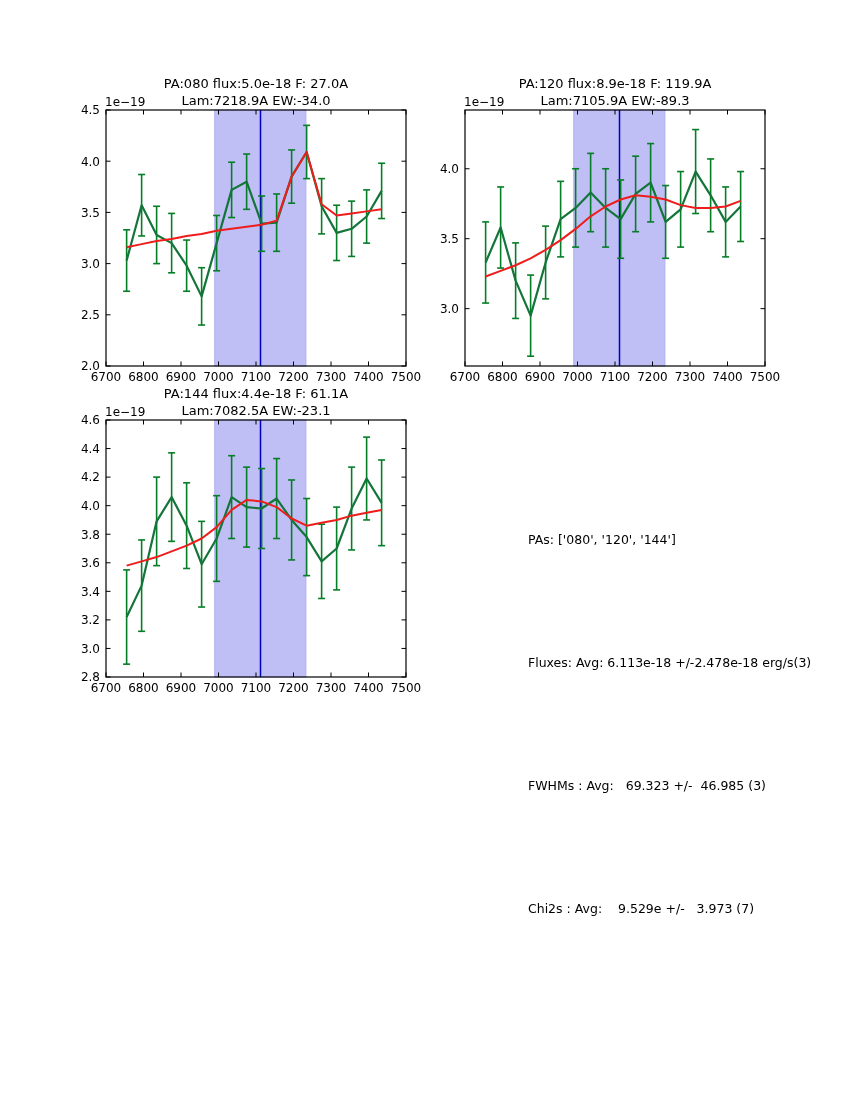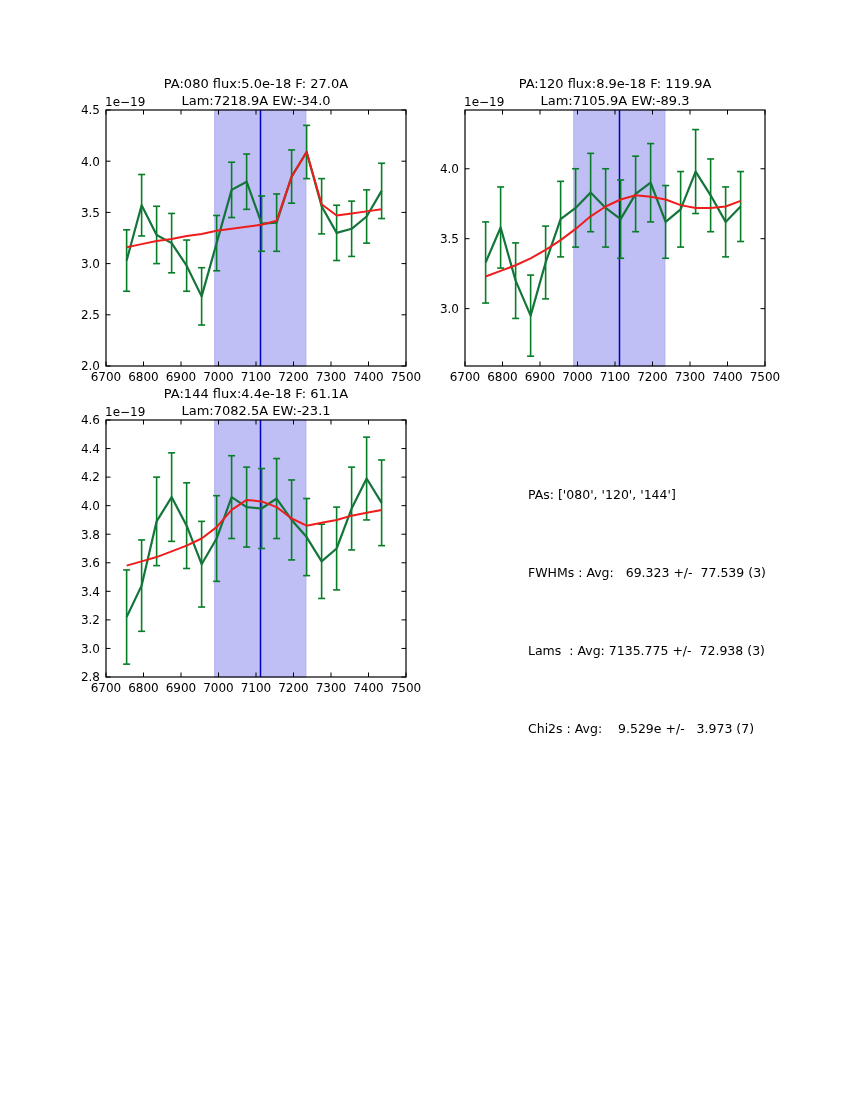--- a/index.html
+++ b/index.html
@@ -14,21 +14,21 @@
   #plots-svg { position: absolute; left: 0; top: 0; }
   #stats-panel {
     position: absolute;
     left: 528px;
     top: 430px;
     color: #000000;
     font-size: 12.5px;
     line-height: 26px;
     white-space: pre;
   }
-  .stat-line { height: 26px; }
+  .stat-line { height: 26px; margin-top: 45px; }
   text {
     font-family: "DejaVu Sans", "Liberation Sans", sans-serif;
     fill: #000000;
   }
 </style>
 </head>
 <body>
 
 <div id="figure">
   <svg id="plots-svg" width="850" height="1100">
@@ -376,17 +376,17 @@
         <text x="100" y="481.4111111111111" font-size="12" text-anchor="end">4.2</text>
         <text x="100" y="452.85555555555544" font-size="12" text-anchor="end">4.4</text>
         <text x="100" y="424.3" font-size="12" text-anchor="end">4.6</text>
         <text x="105" y="416" font-size="12" text-anchor="start">1e−19</text>
         <text x="256" y="398" font-size="13" text-anchor="middle">PA:144 flux:4.4e-18 F: 61.1A</text>
         <text x="256" y="415" font-size="13" text-anchor="middle">Lam:7082.5A EW:-23.1</text>
       </g>
     </svg>
   <div id="stats-panel">
     <div class="stat-line">PAs: ['080', '120', '144']</div>
-    <div class="stat-line">FWHMs : Avg:   69.323 +/-  77.539 (3)</div>
-    <div class="stat-line">Lams  : Avg: 7135.775 +/-  72.938 (3)</div>
+    <div class="stat-line">Fluxes: Avg: 6.113e-18 +/-2.478e-18 erg/s(3)</div>
+    <div class="stat-line">FWHMs : Avg:   69.323 +/-  46.985 (3)</div>
     <div class="stat-line">Chi2s : Avg:    9.529e +/-   3.973 (7)</div>
   </div>
 </div>
 
 </body></html>

